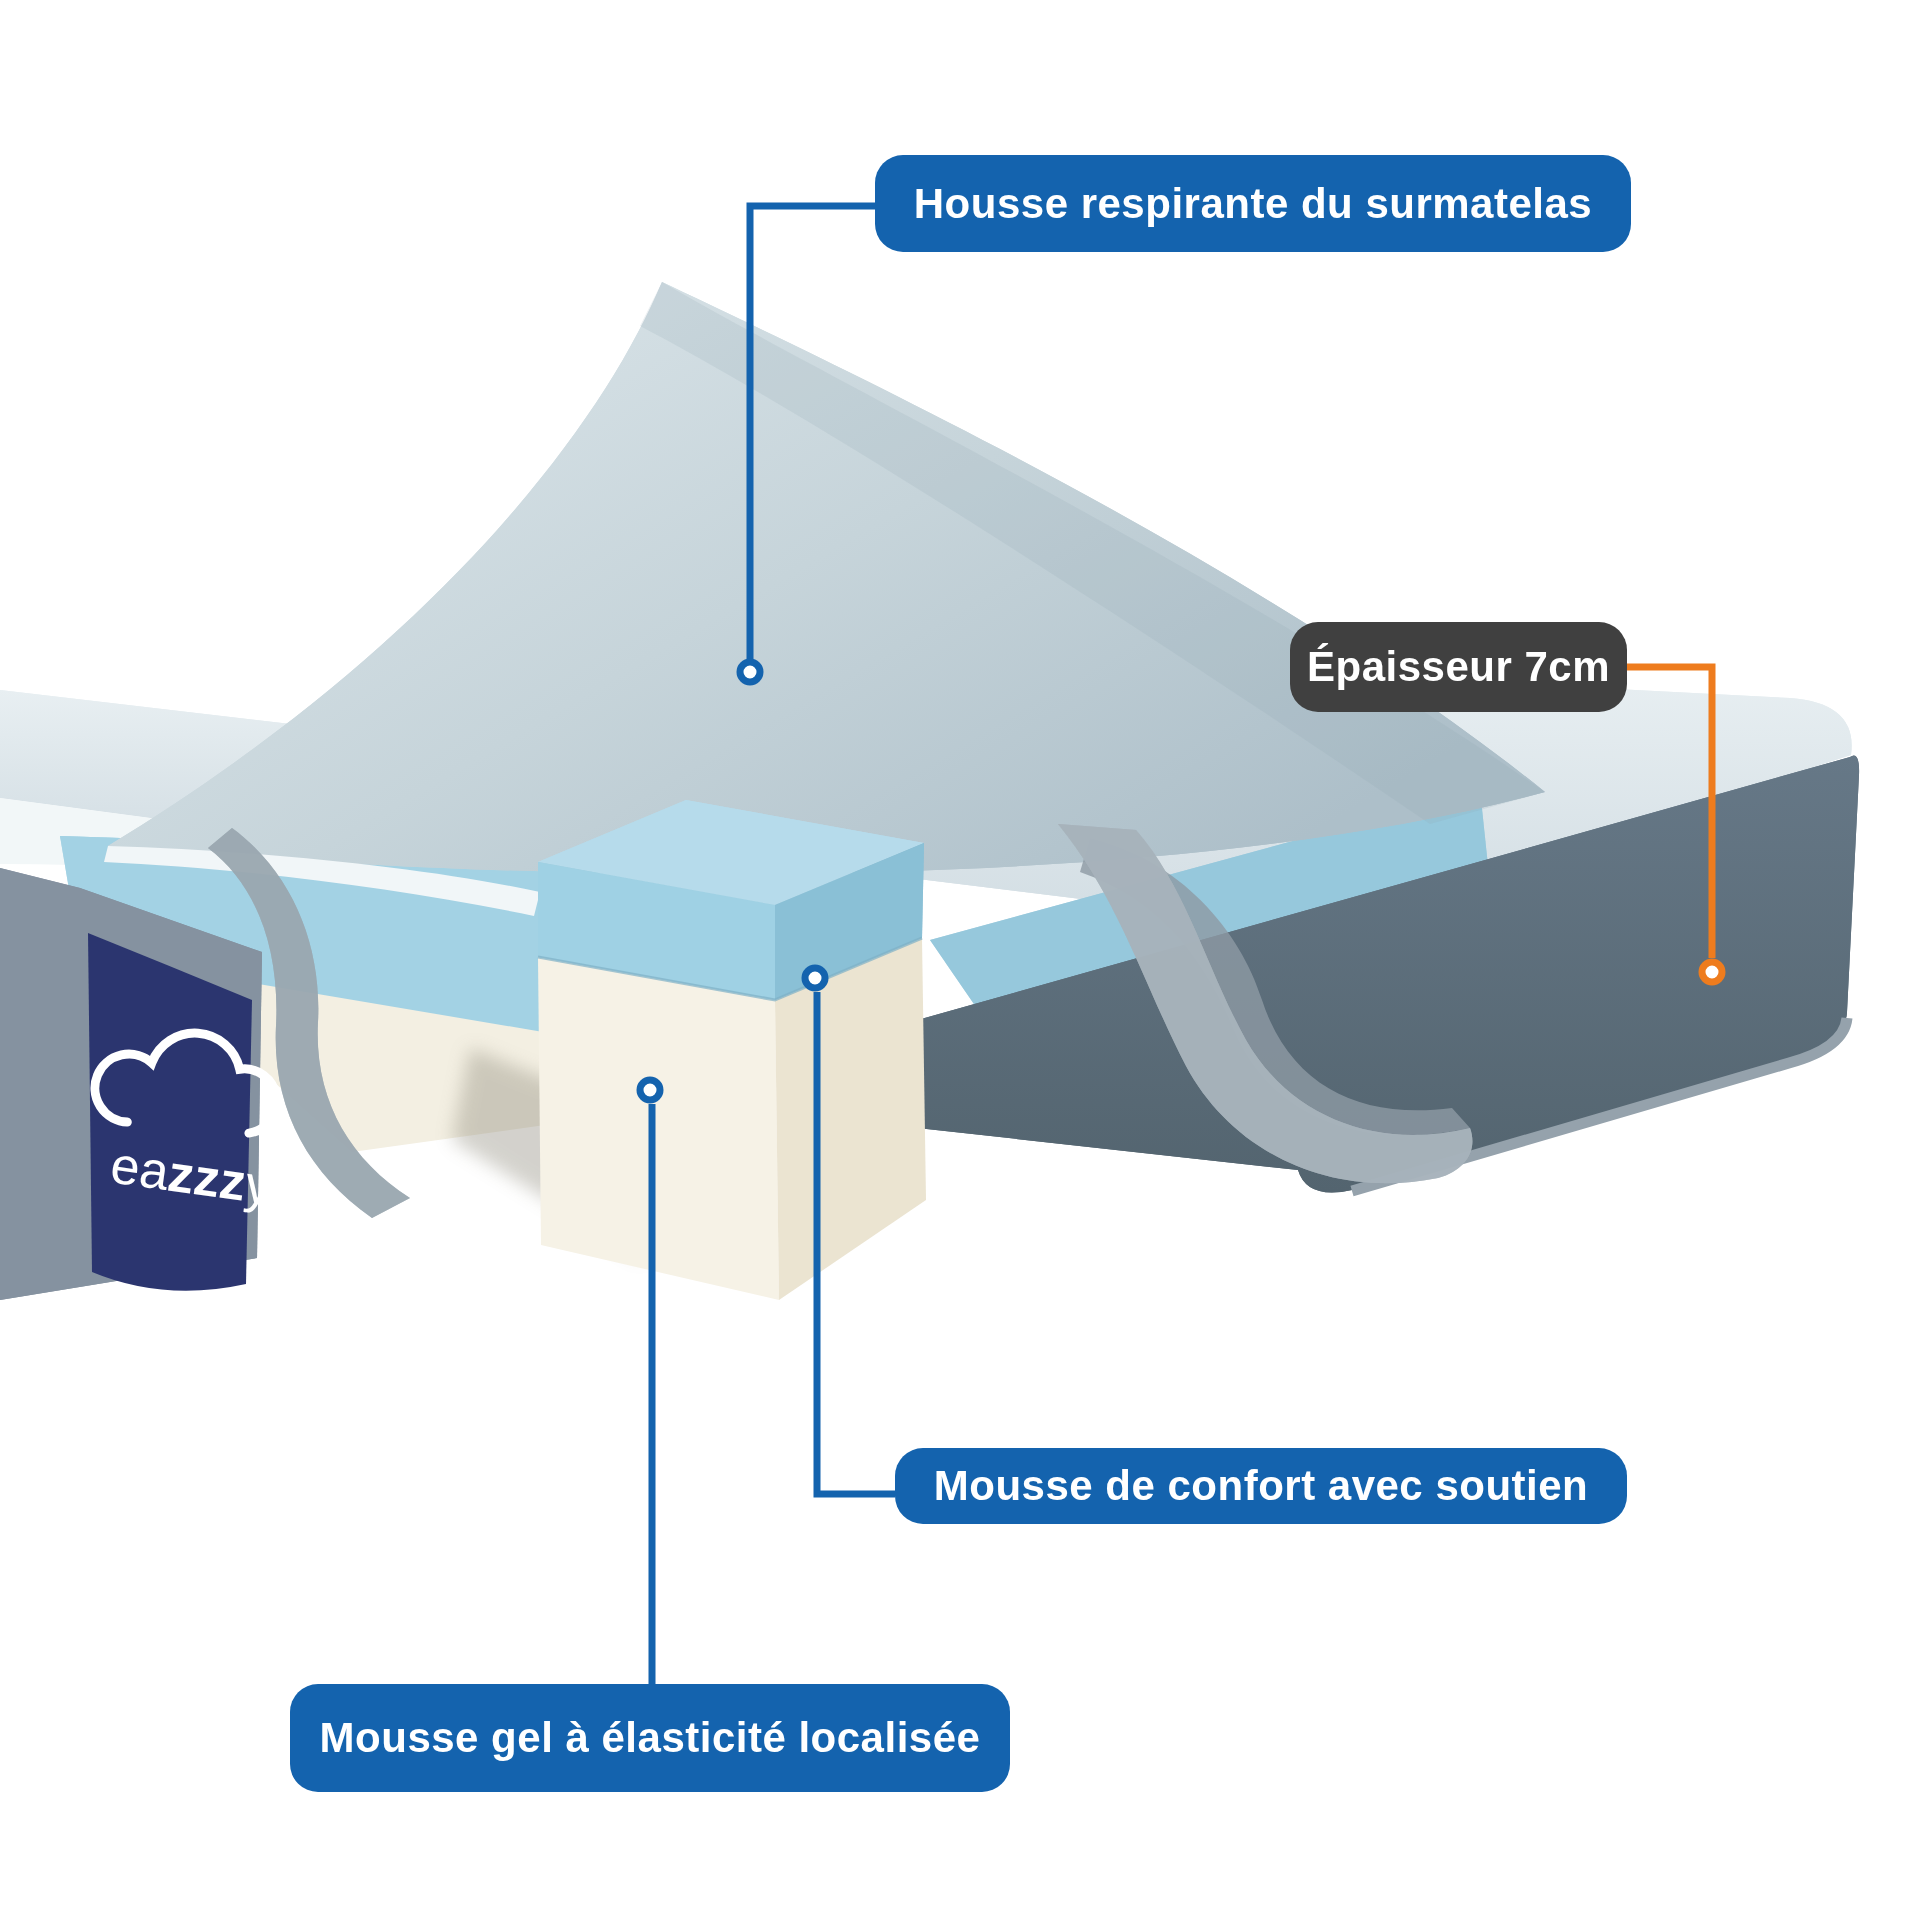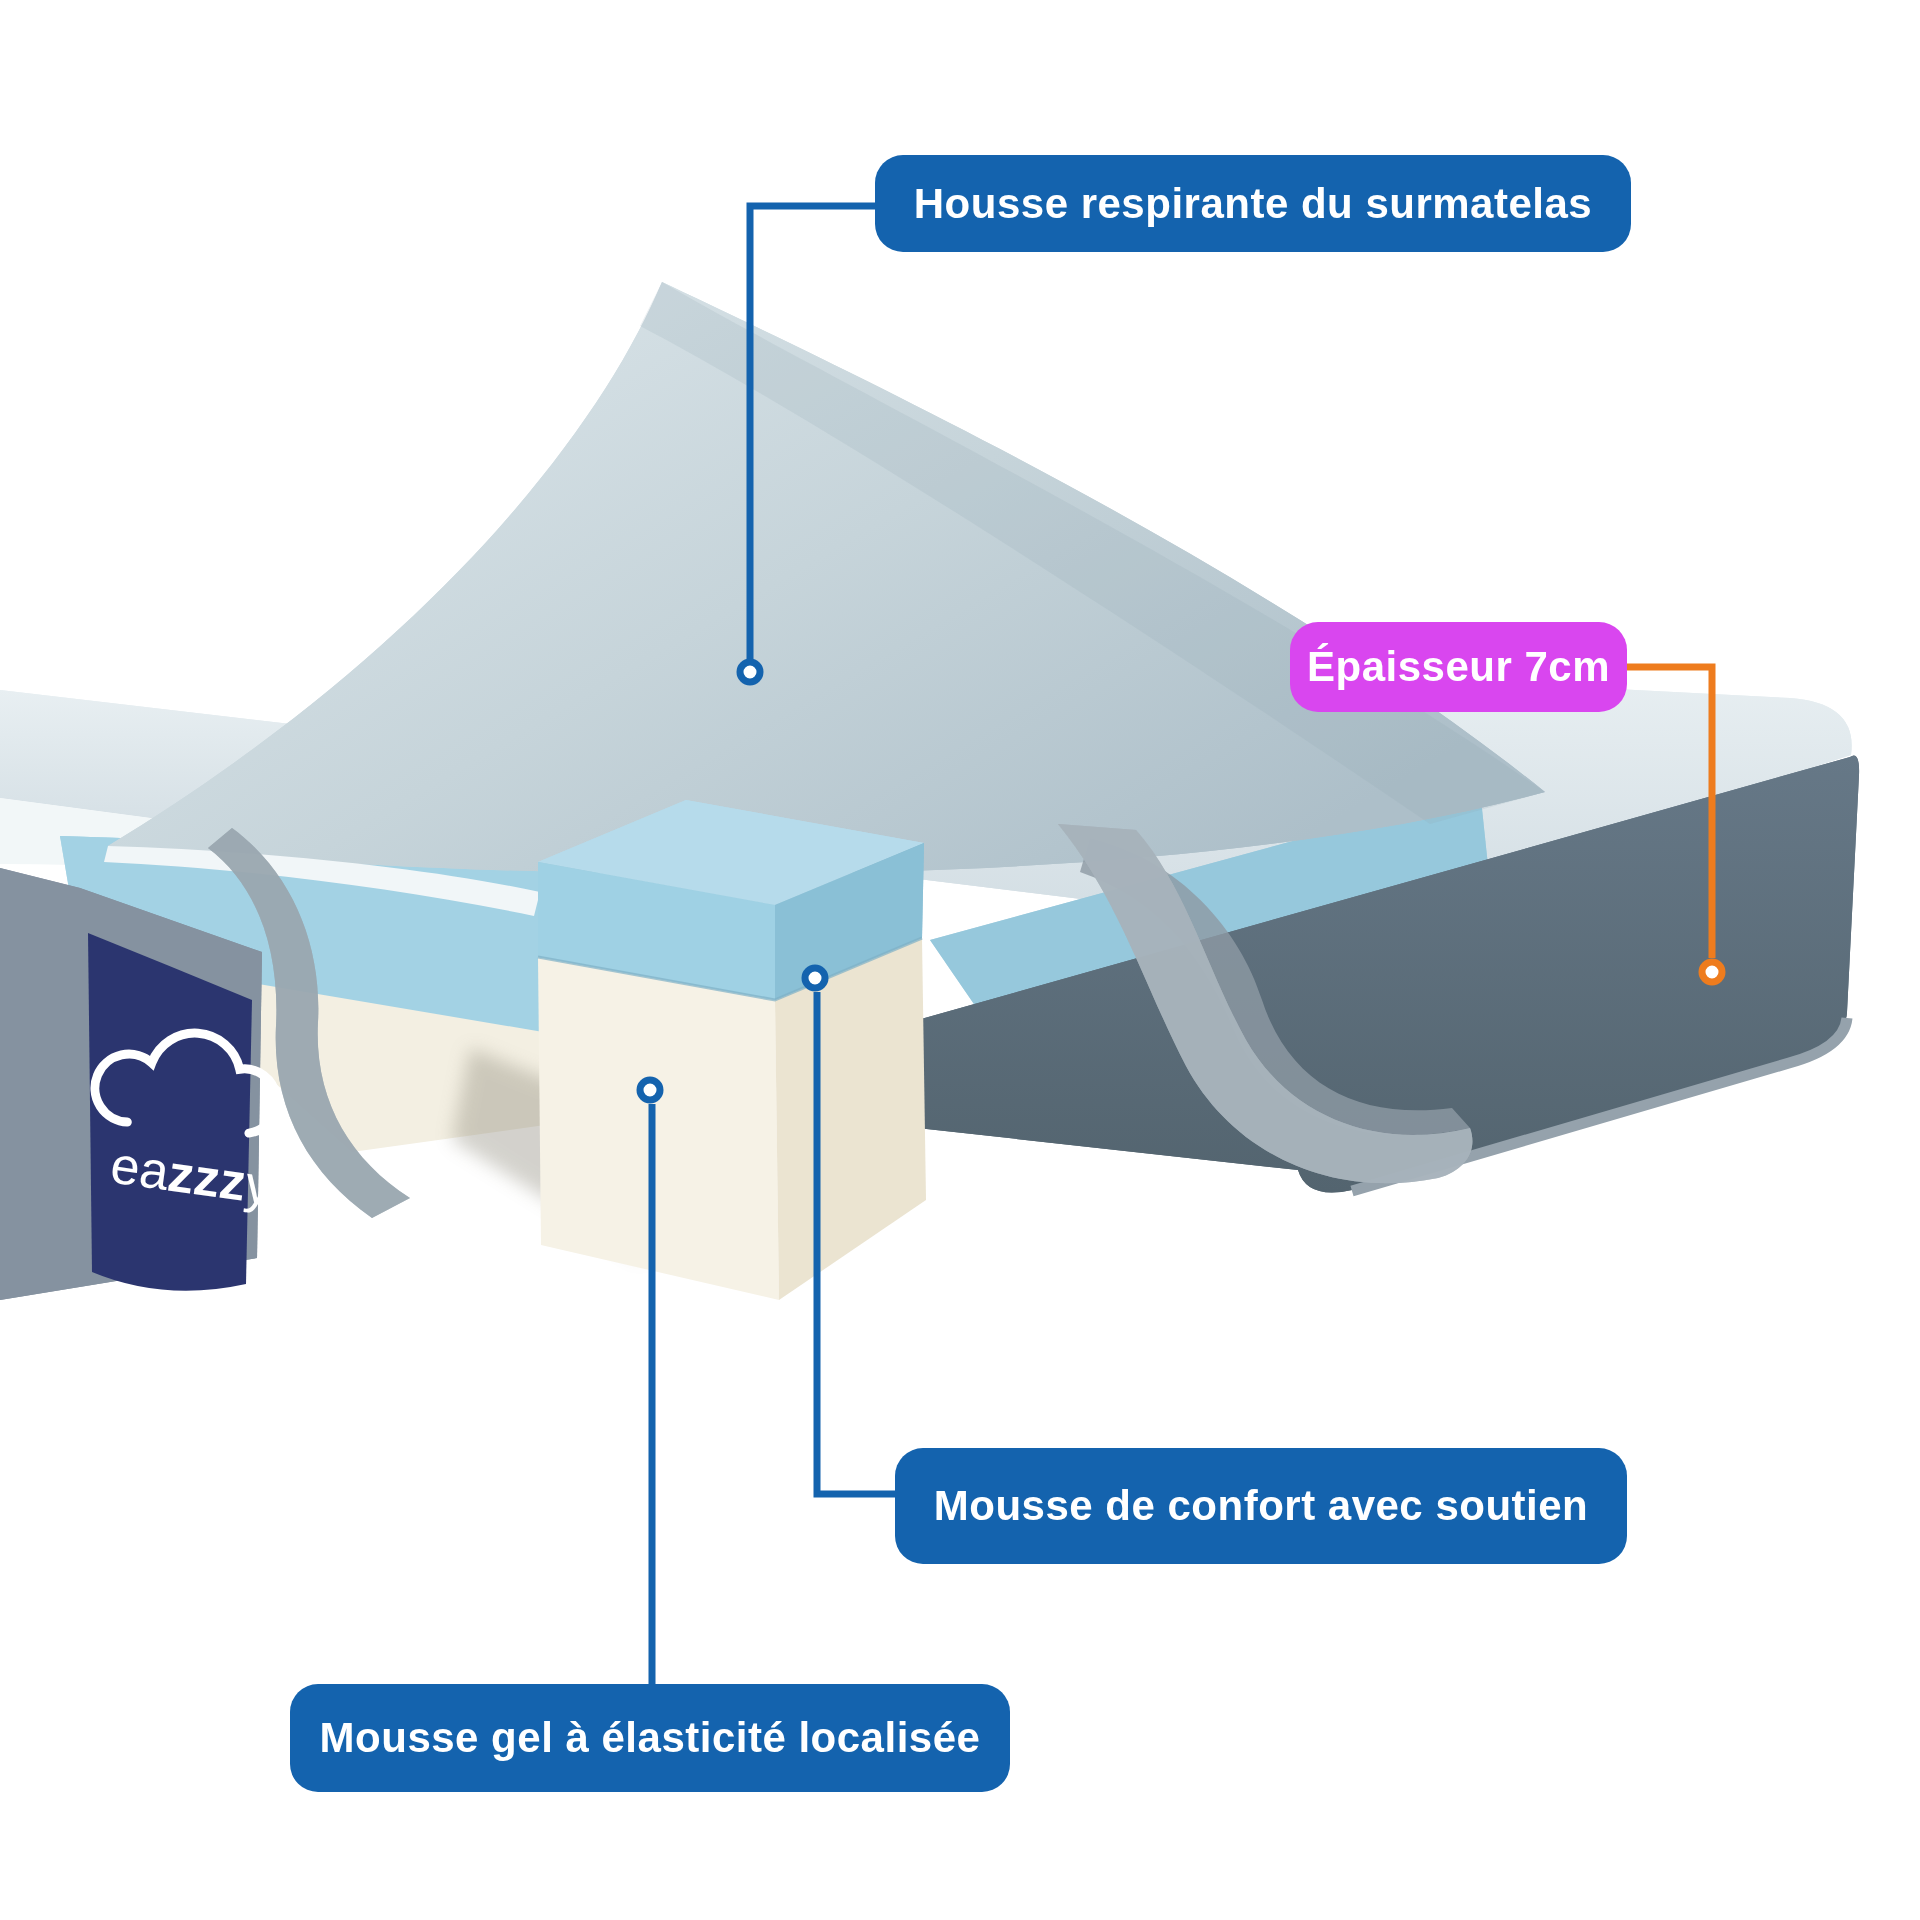--- a/index.html
+++ b/index.html
@@ -2,24 +2,24 @@
 <html><head>
 <meta charset="utf-8">
 <style>
   html,body{margin:0;padding:0;background:#ffffff;}
   .stage{position:relative;width:1920px;height:1920px;overflow:hidden;background:#ffffff;
          font-family:"Liberation Sans",sans-serif;}
   svg.layer{position:absolute;left:0;top:0;display:block;}
   .callout{position:absolute;display:flex;align-items:center;justify-content:center;
            color:#ffffff;font-weight:700;font-size:42px;white-space:nowrap;letter-spacing:0.5px;border-radius:28px;}
   .callout.blue{background:#1463ae;}
-  .callout.orange{background:#d946ef;}
+  .callout.orange{background:#404040;}
   #label-cover{left:875px;top:155px;width:756px;height:97px;}
   #label-thickness{left:1290px;top:622px;width:337px;height:90px;}
-  #label-comfort{left:895px;top:1448px;width:732px;height:116px;}
+  #label-comfort{left:895px;top:1448px;width:732px;height:76px;}
   #label-gel{left:290px;top:1684px;width:720px;height:108px;}
 </style>
 </head>
 <body>
 
 <div class="stage">
 
   <svg class="layer" width="1920" height="1920" viewBox="0 0 1920 1920">
     <defs>
       <linearGradient id="gradTri" x1="0" y1="0" x2="1" y2="0.7">

